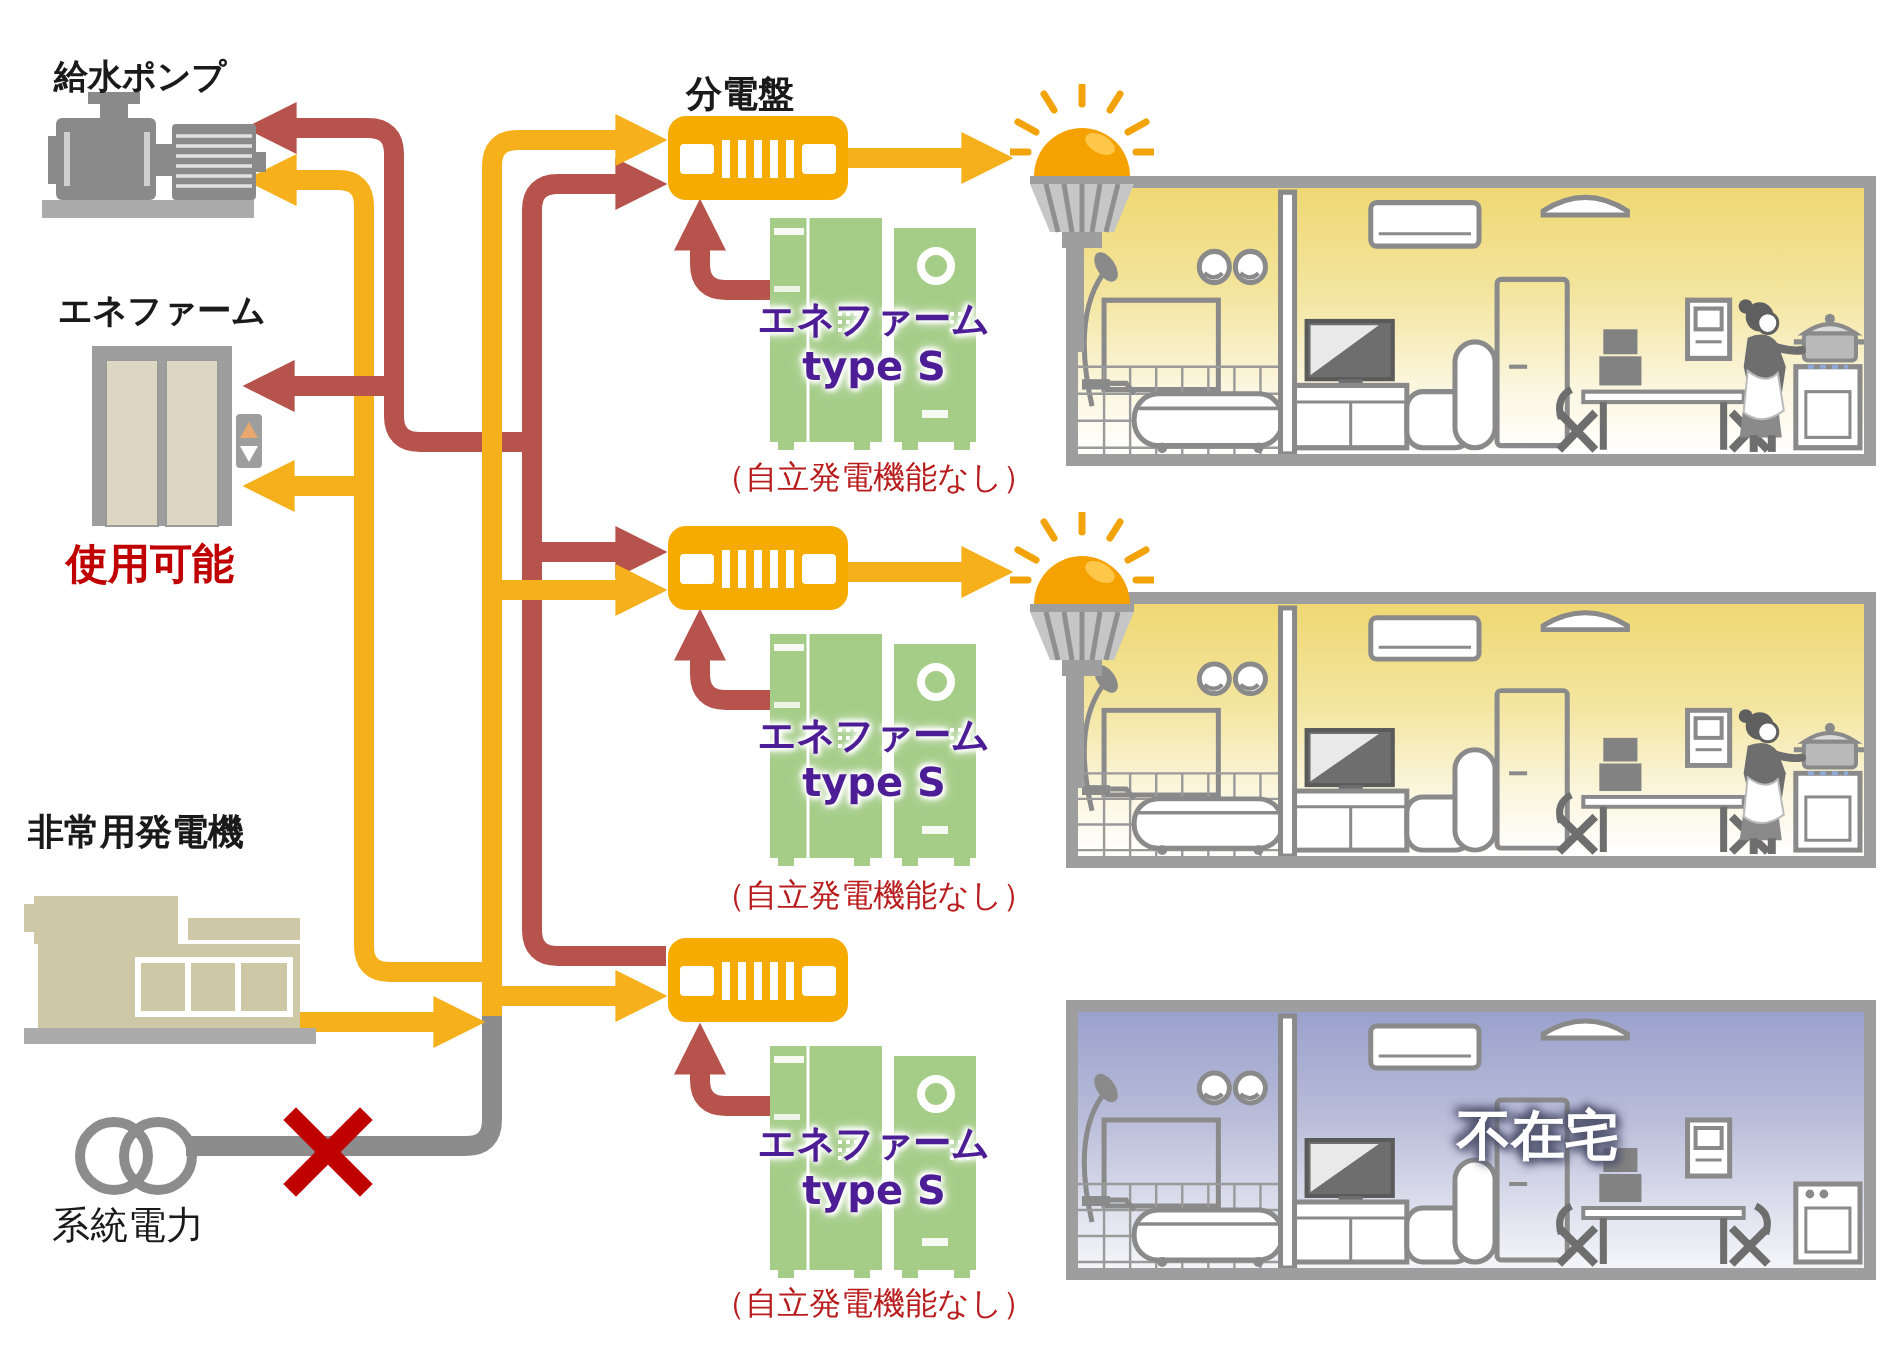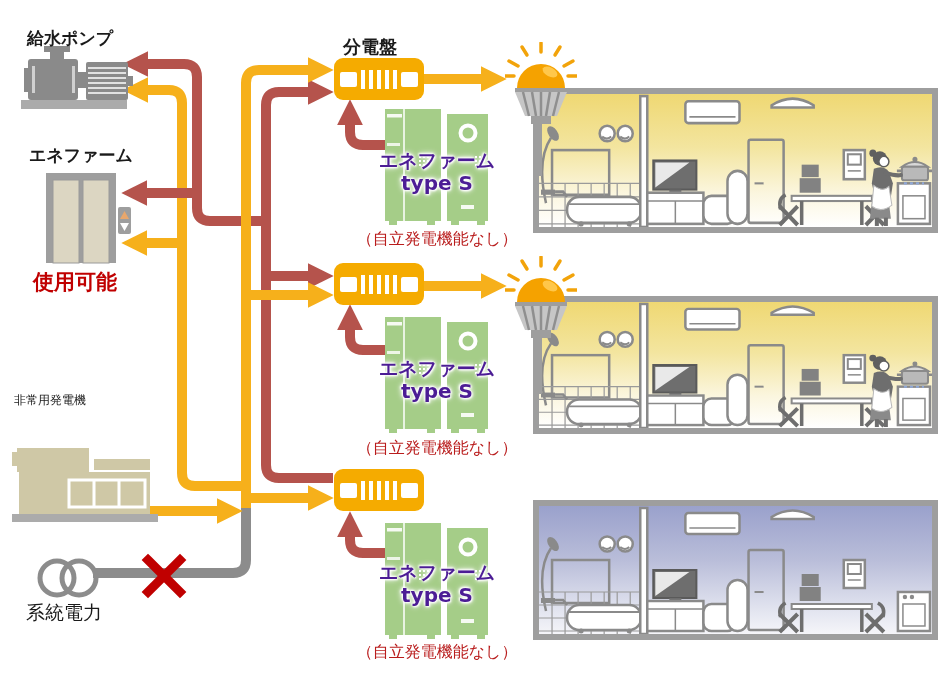--- a/index.html
+++ b/index.html
@@ -3,21 +3,21 @@
 <meta charset="utf-8">
 <style>
   html,body{margin:0;padding:0;background:#fff;}
   #stage{position:relative;width:940px;height:679px;background:#fff;overflow:hidden;
          font-family:"DejaVu Sans","Liberation Sans",sans-serif;}
   svg{display:block;}
   .lbl{position:absolute;white-space:nowrap;color:#1a1a1a;z-index:5;}
   .lbl-pump{left:27px;top:27px;font-size:17px;font-weight:bold;}
   .lbl-elev{left:29px;top:144px;font-size:17px;font-weight:bold;}
   .lbl-status{left:33px;top:268px;font-size:21px;font-weight:bold;color:#C00000;}
-  .lbl-gen{left:14px;top:392px;font-size:12px;font-weight:normal;}
+  .lbl-gen{left:14px;top:404px;font-size:18px;font-weight:bold;}
   .lbl-grid{left:26px;top:600px;font-size:19px;}
   .lbl-board{left:343px;top:35px;font-size:18px;font-weight:600;}
   
   #wiring{position:absolute;left:0;top:0;z-index:1;}
   
   .icon{position:absolute;z-index:2;}
   
   .board{position:absolute;left:334px;width:90px;height:42px;background:#F5AB00;border-radius:9px;
          display:flex;align-items:center;justify-content:center;gap:4px;z-index:2;}
   .board .sq{width:17px;height:15px;background:#fff;border-radius:2px;}
@@ -361,20 +361,21 @@
     <svg class="rsvg" viewBox="0 0 392 128" preserveAspectRatio="none">
       <use href="#furn"></use>
         <use href="#cook"></use>
     </svg>
   </div>
   <div class="room dark" style="top:500px;height:140px">
     <svg class="rsvg" viewBox="0 0 392 128" preserveAspectRatio="none">
       <use href="#furn"></use>
         <use href="#knobs"></use>
     </svg>
+    <div class="vacant">不在宅</div>
   </div>
 
   <div class="pole" style="left:534px;top:120px;height:56px"></div>
   <div class="pole" style="left:534px;top:334px;height:60px"></div>
   <svg class="bulb" style="top:42px" viewBox="0 0 72 84">
       <use href="#bulbsym"></use>
     </svg>
   <svg class="bulb" style="top:256px" viewBox="0 0 72 84">
       <use href="#bulbsym"></use>
     </svg>

